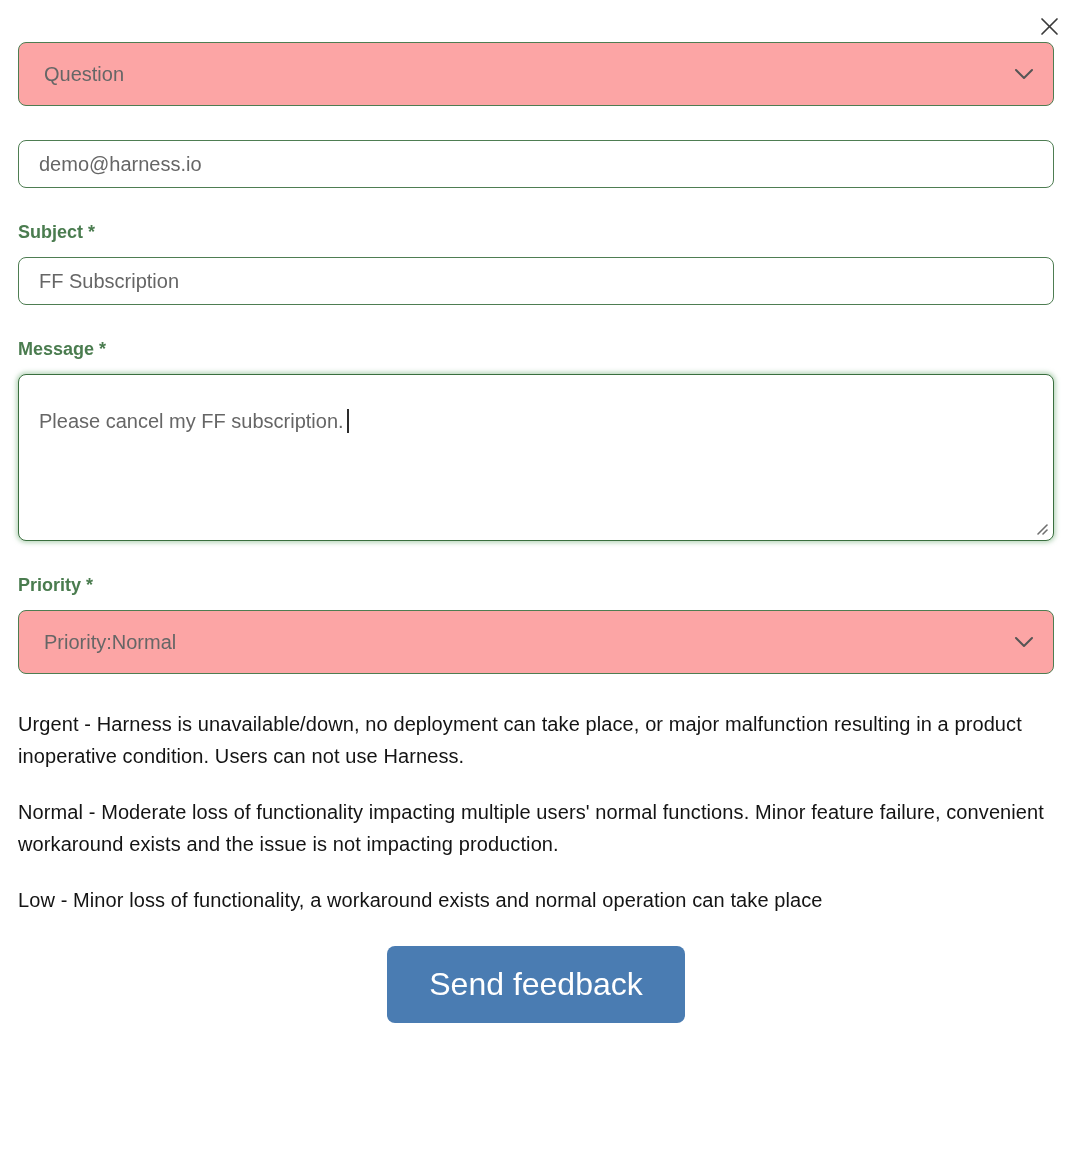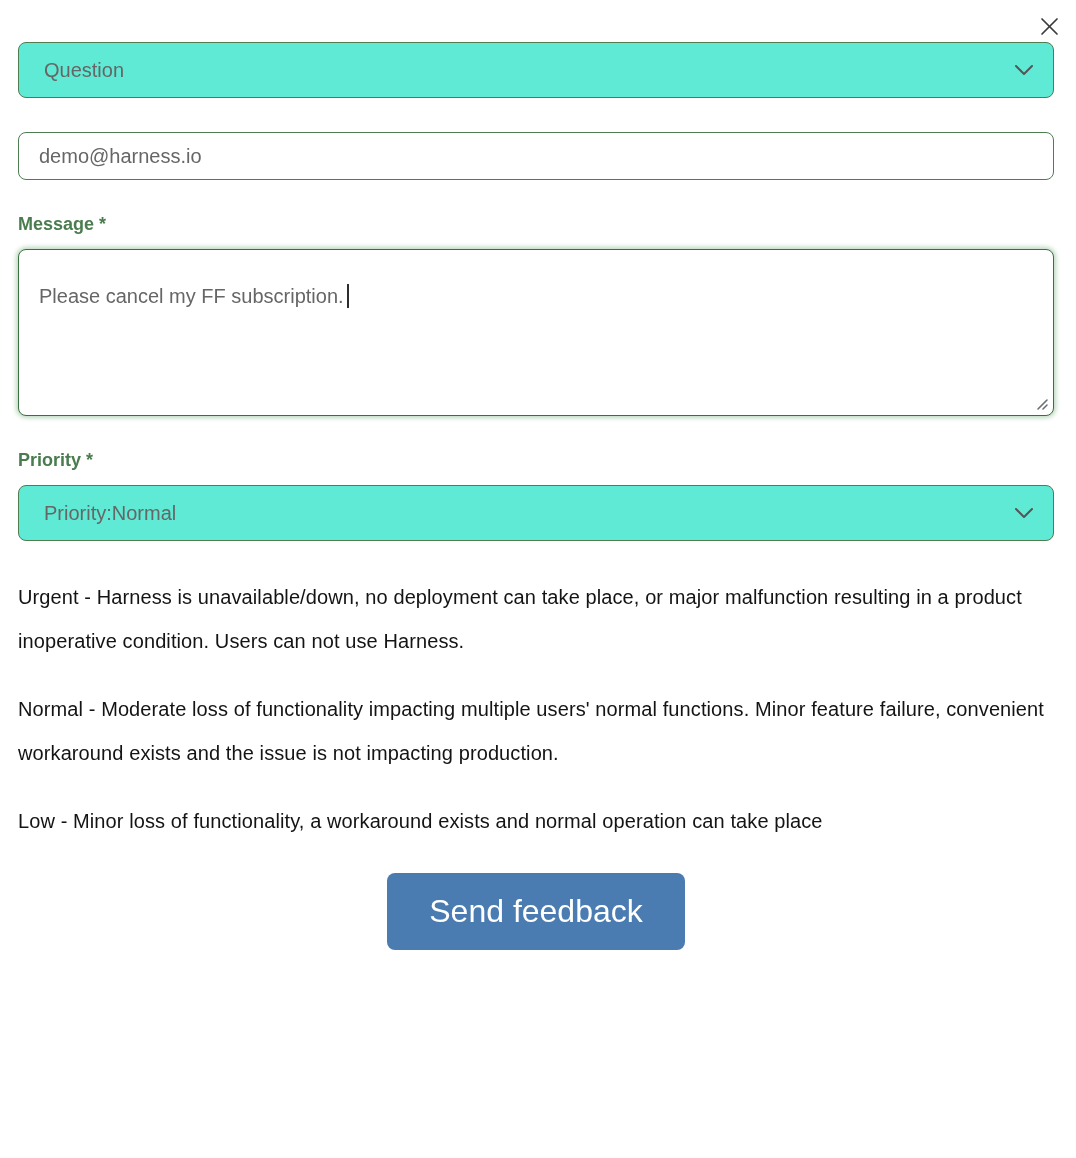--- a/index.html
+++ b/index.html
@@ -26,24 +26,24 @@
   .field-label {
     display: block;
     color: #4a7c4f;
     font-weight: bold;
     font-size: 18px;
     line-height: 20px;
     margin-bottom: 15px;
   }
   .select-box {
     width: 100%;
-    height: 56px;
+    height: 64px;
     border: 1px solid #4e7d52;
     border-radius: 8px;
-    background: #5eead4;
+    background: #fca5a5;
     display: flex;
     align-items: center;
     justify-content: space-between;
     padding: 0 19px 0 25px;
     cursor: pointer;
   }
   .select-value {
     font-size: 20px;
     color: #666666;
   }
@@ -80,21 +80,21 @@
     background: #2d2d2d;
     margin-left: 3px;
     vertical-align: -5px;
   }
   .resize-grip {
     position: absolute;
     right: 4px; bottom: 4px;
   }
   .desc-paragraph {
     font-size: 20px;
-    line-height: 44px;
+    line-height: 32px;
     color: #141414;
     margin: 0 0 24px 0;
     letter-spacing: 0.1px;
   }
   .submit-row {
     display: flex;
     justify-content: center;
     margin-top: 30px;
   }
   .submit-btn {
@@ -126,20 +126,24 @@
       <svg width="20" height="12" viewBox="0 0 20 12">
         <polyline points="2,2 10,10 18,2" fill="none" stroke="#555555" stroke-width="2" stroke-linecap="round" stroke-linejoin="round"></polyline>
       </svg>
     </div>
   </div>
 
   <div class="field-group">
     <input class="text-input" type="text" value="demo@harness.io" style="">
   </div>
 
+  <div class="field-group">
+    <span class="field-label"><span>Subject</span> <span>*</span></span>
+    <input class="text-input" type="text" value="FF Subscription" style="">
+  </div>
 
   <div class="field-group">
     <span class="field-label"><span>Message</span> <span>*</span></span>
     <div class="textarea-box">
       <span>Please cancel my FF subscription.</span><span class="caret"></span>
       <svg class="resize-grip" width="15" height="15" viewBox="0 0 15 15">
         <line x1="4" y1="13" x2="13" y2="4" stroke="#6f6f6f" stroke-width="1.6" stroke-linecap="round"></line>
         <line x1="9" y1="13" x2="13" y2="9" stroke="#6f6f6f" stroke-width="1.6" stroke-linecap="round"></line>
       </svg>
     </div>

